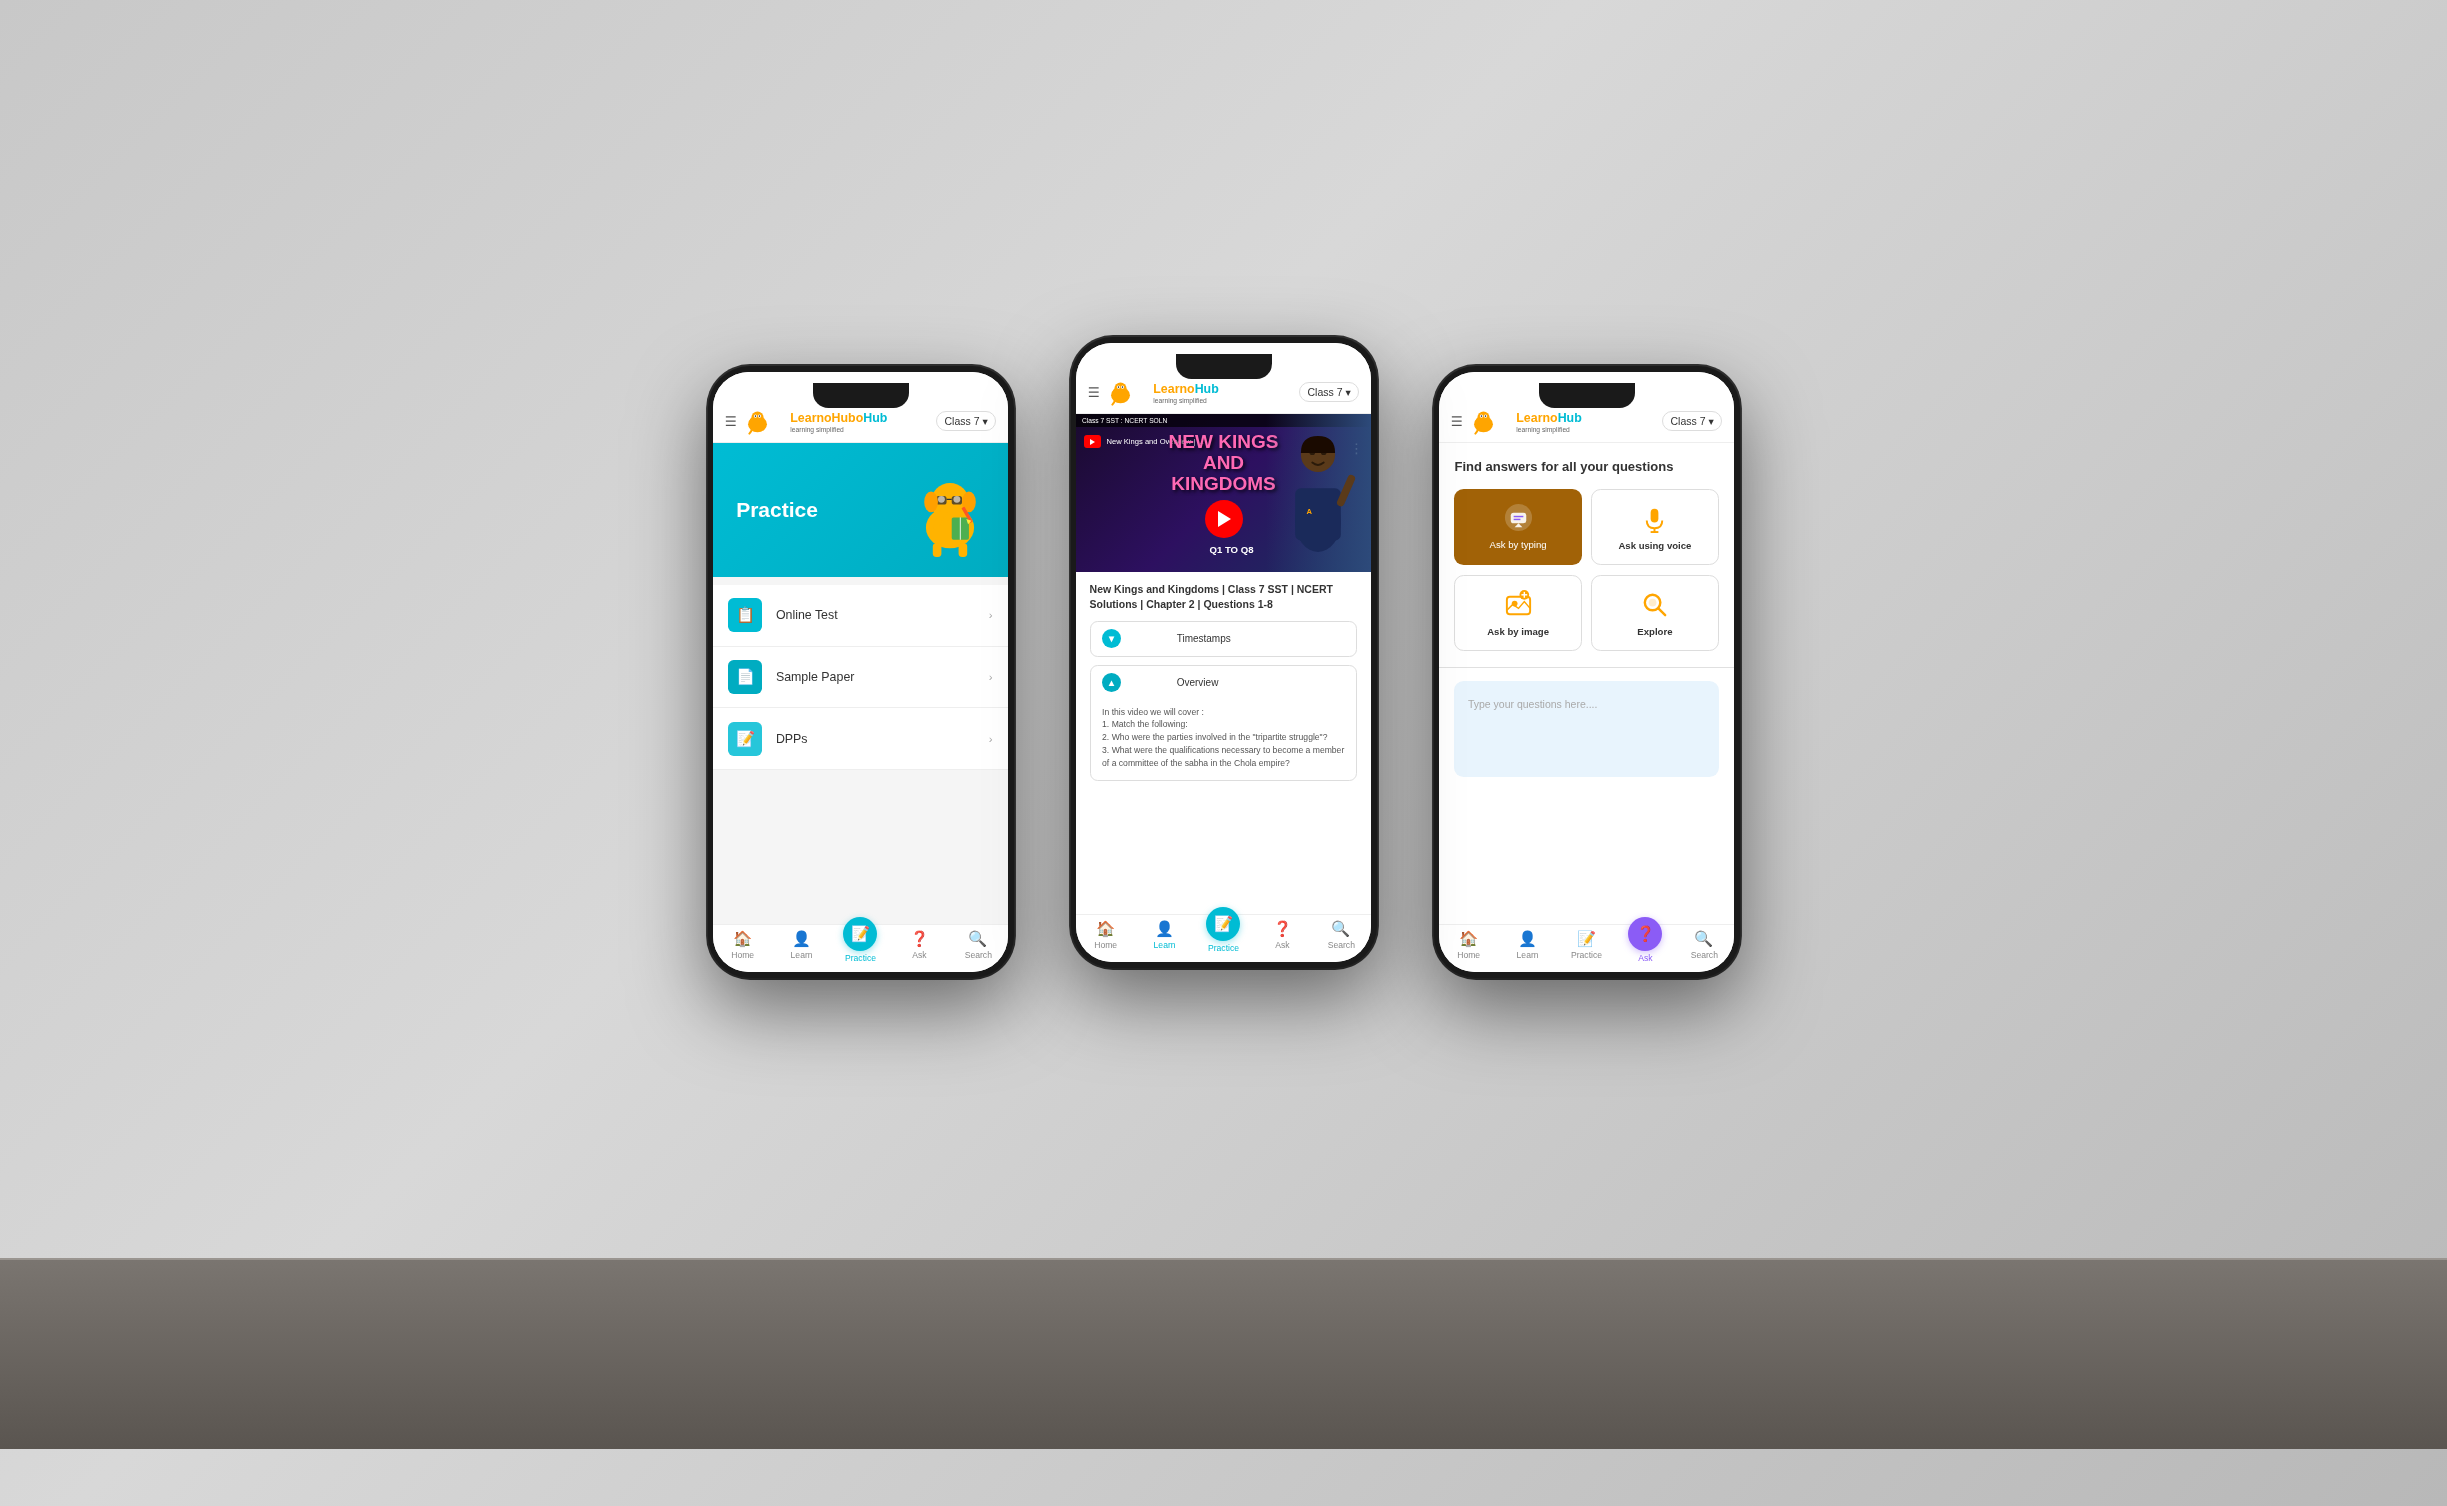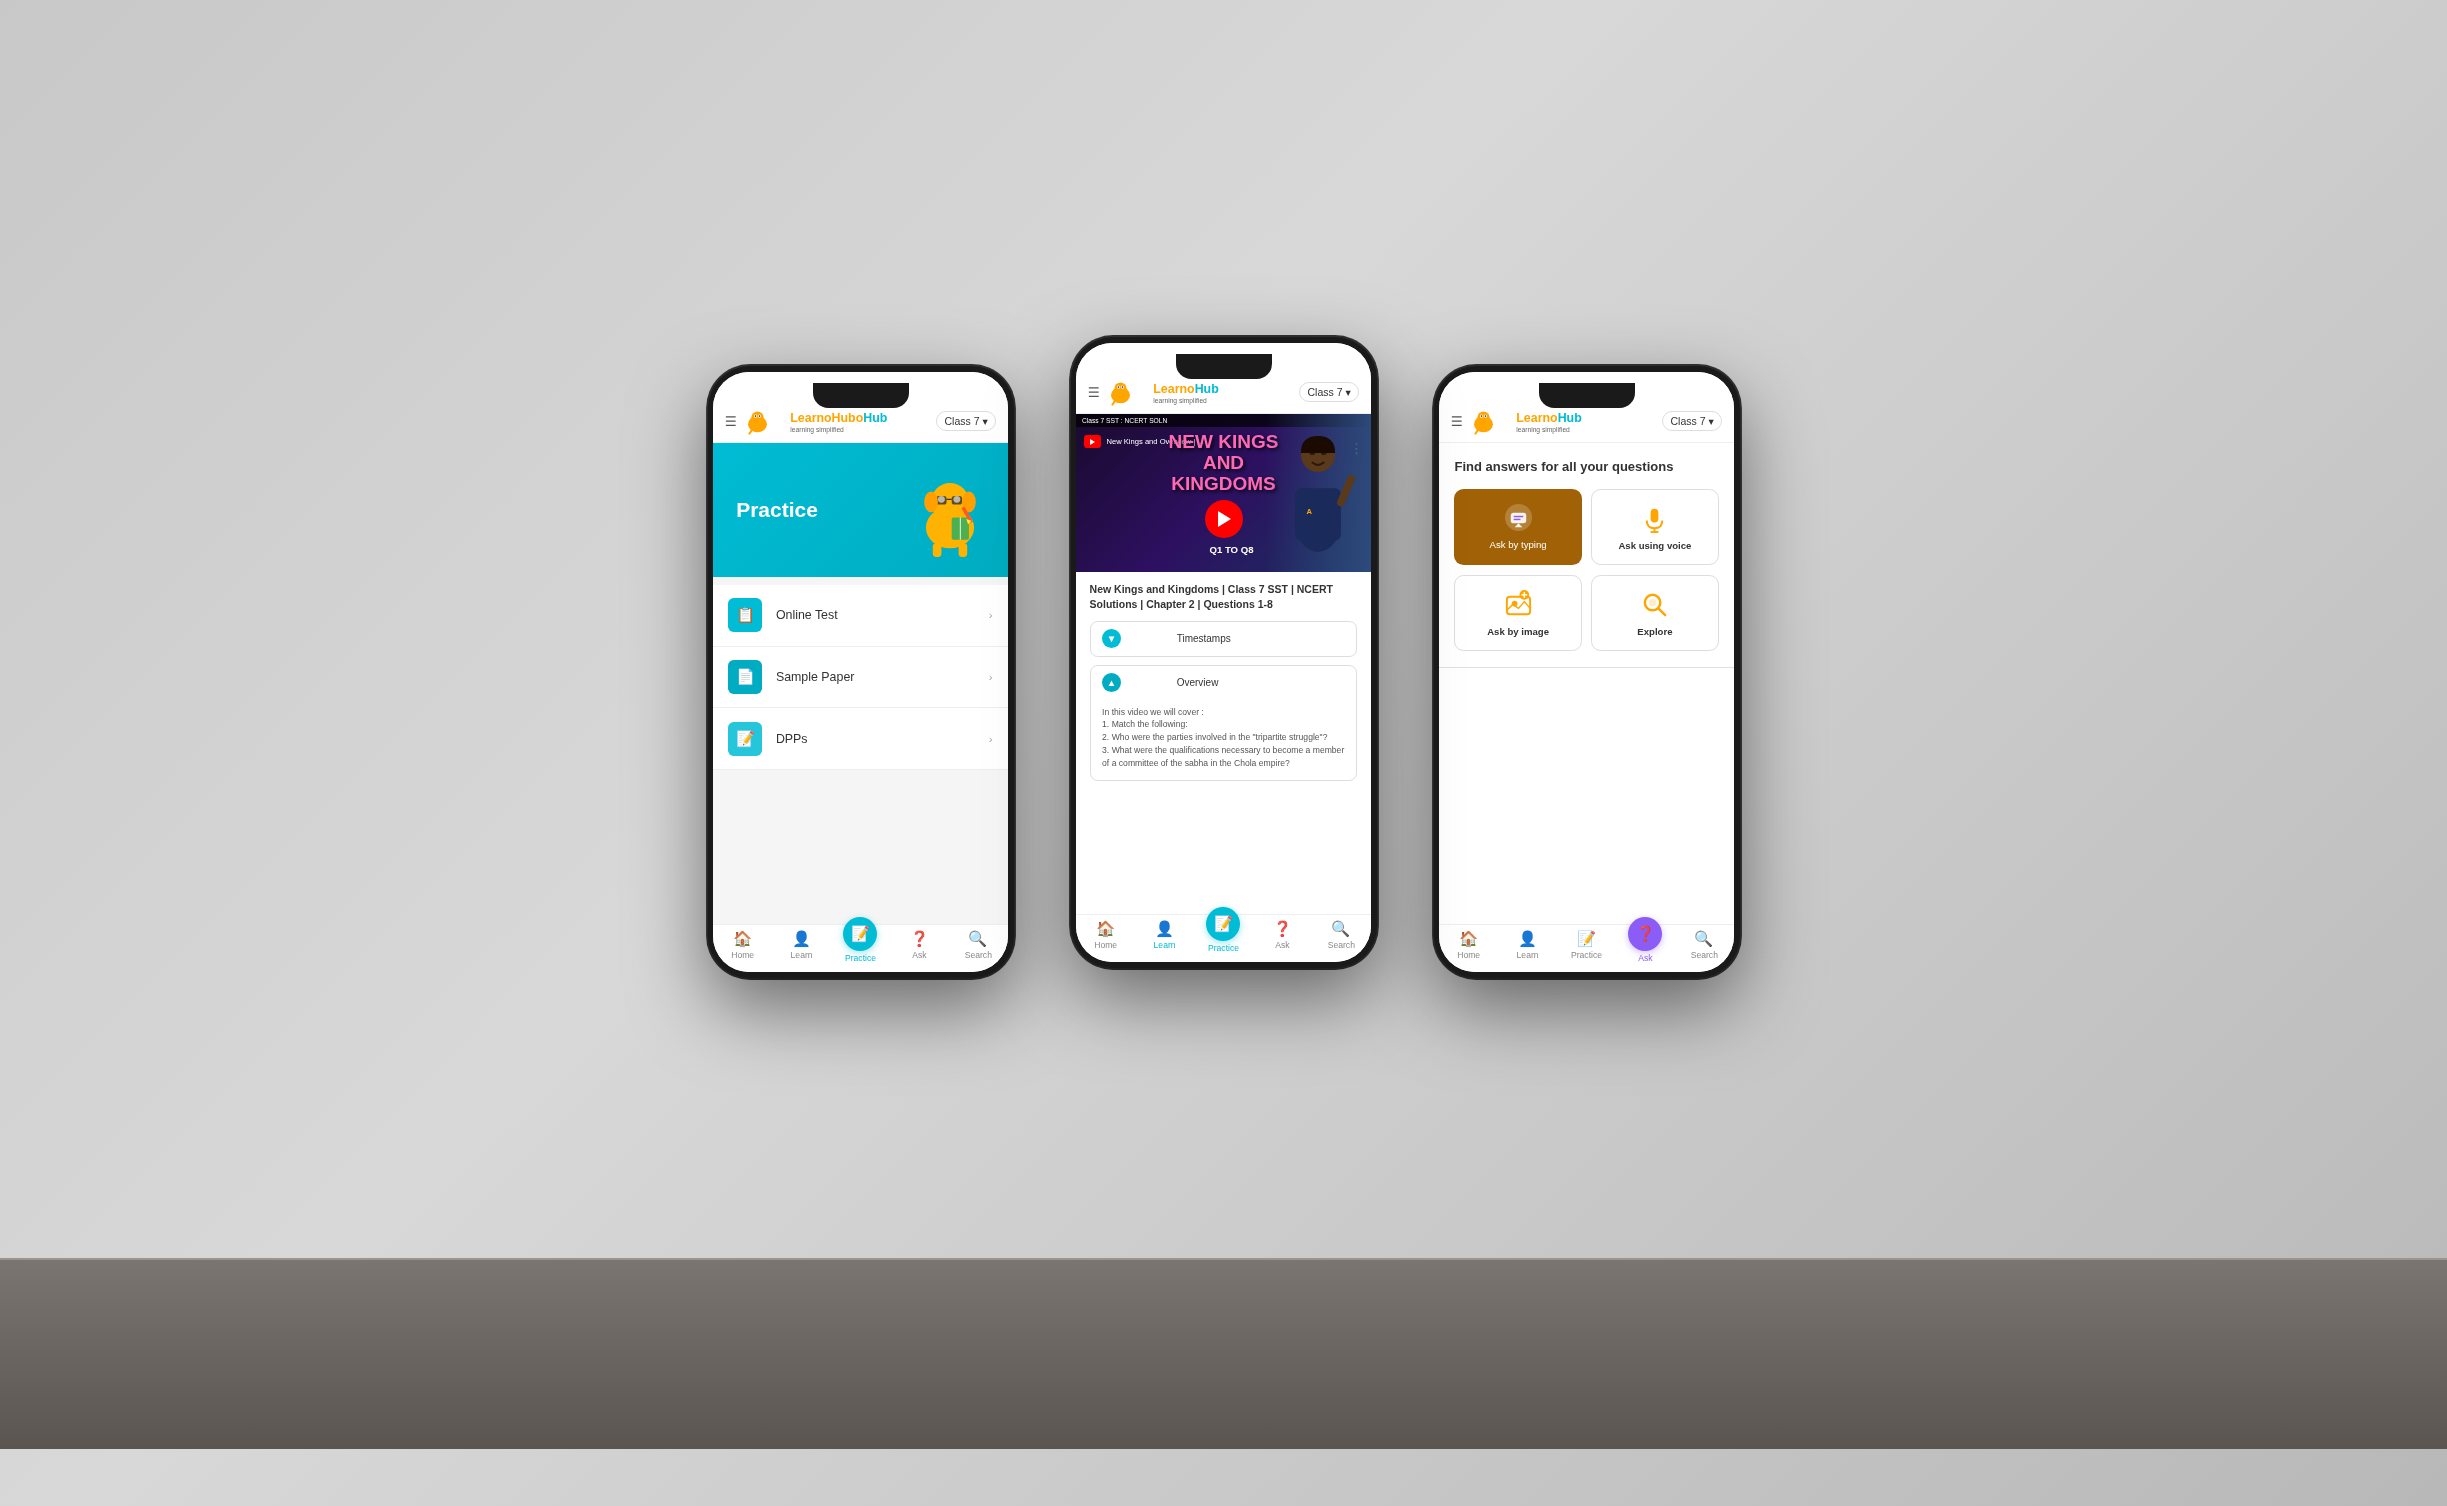--- a/index.html
+++ b/index.html
@@ -773,20 +773,23 @@
               <circle cx="14" cy="14" r="8" fill="none" stroke="#FFA500" stroke-width="2.5"></circle>
               <line x1="20" y1="20" x2="27" y2="27" stroke="#FFA500" stroke-width="2.5" stroke-linecap="round"></line>
               <circle cx="14" cy="14" r="4" fill="rgba(255,165,0,0.2)"></circle>
             </svg>
             <span class="ask-card-label">Explore</span>
           </div>
         </div>
 
         <div class="ask-divider"></div>
 
+        <div class="ask-input-area">
+          <span class="ask-input-placeholder">Type your questions here....</span>
+        </div>
       </div>
 
       <div class="bottom-nav">
         <div class="nav-item">
           <span class="nav-icon">🏠</span>
           <span>Home</span>
         </div>
         <div class="nav-item">
           <span class="nav-icon">👤</span>
           <span>Learn</span>

